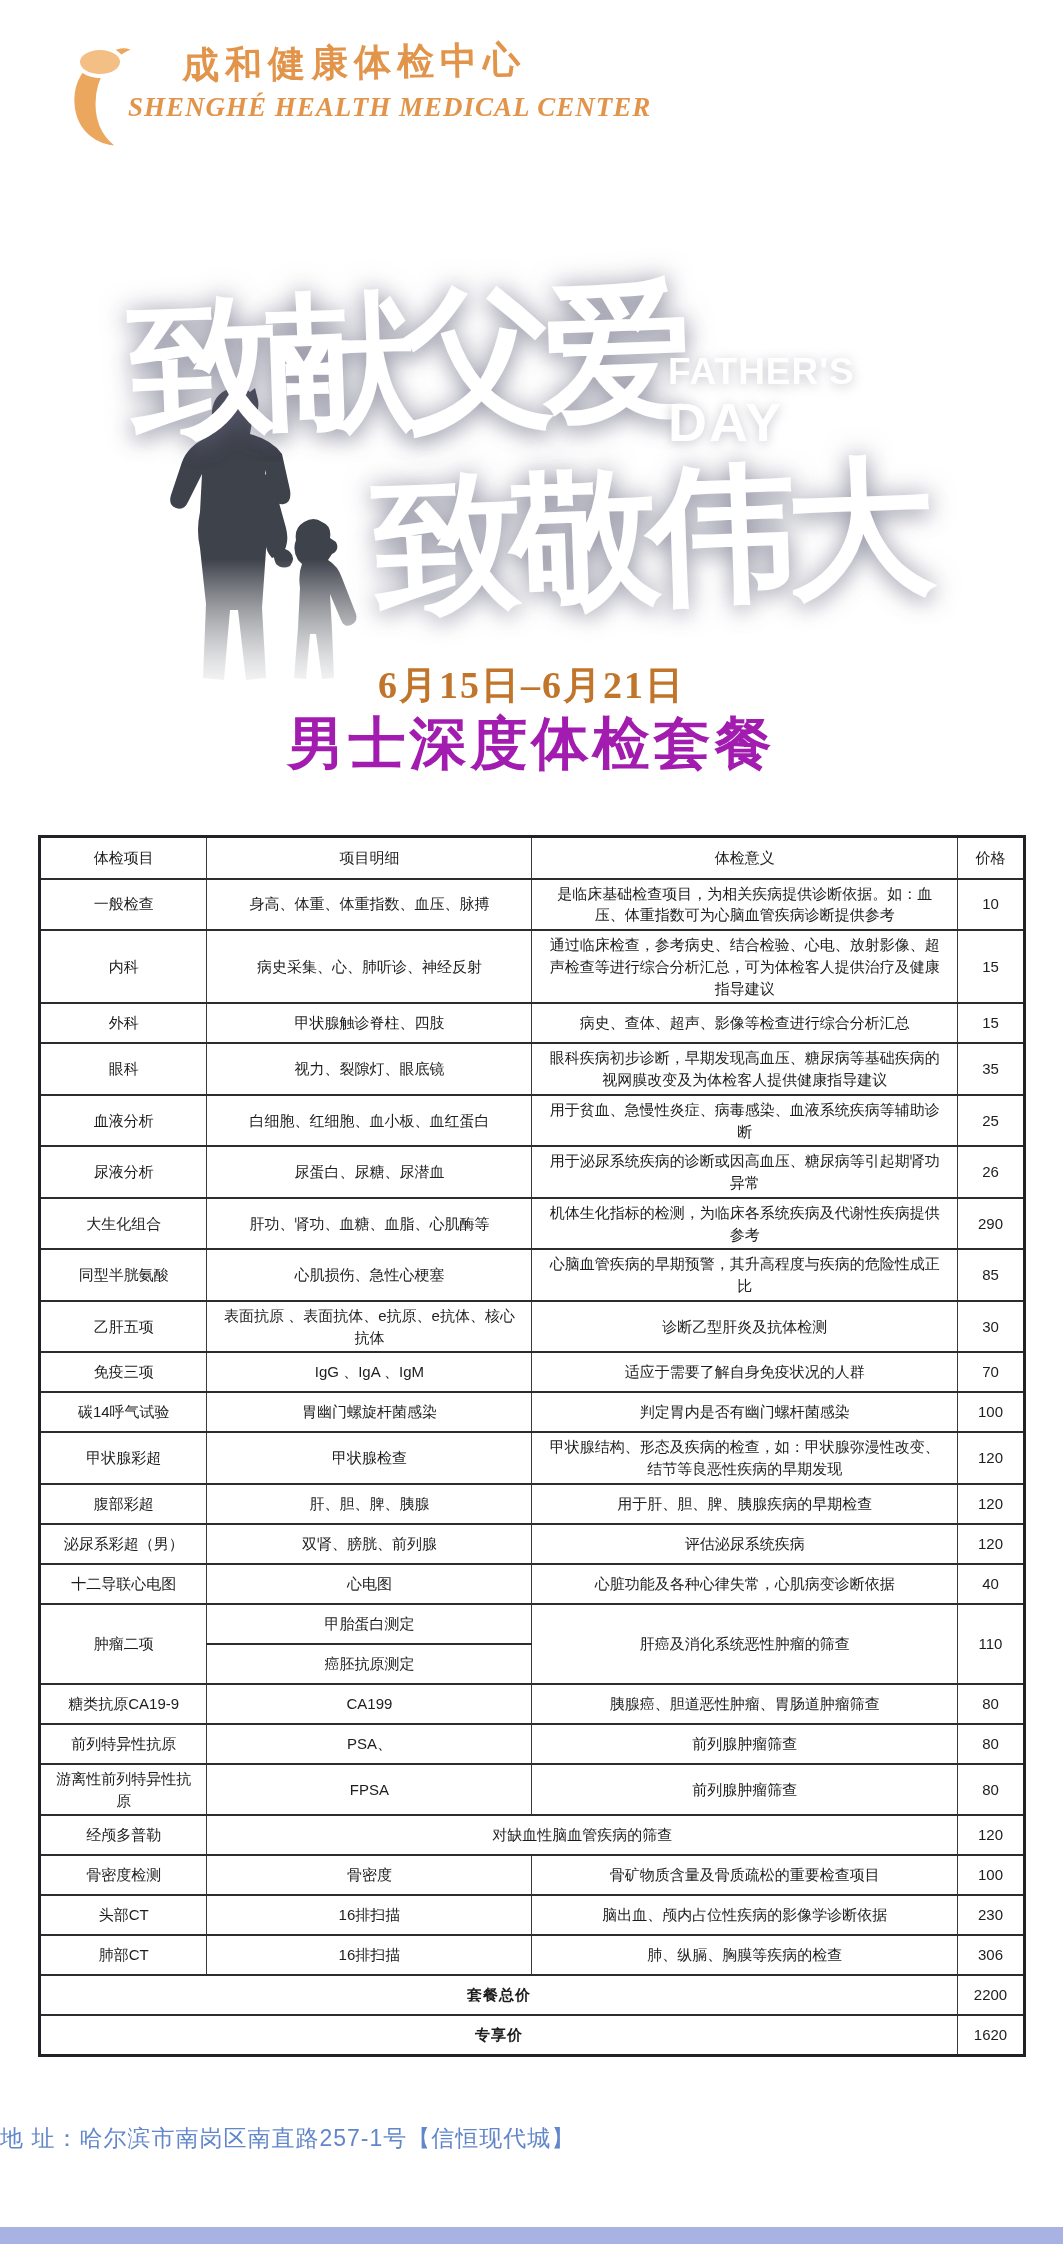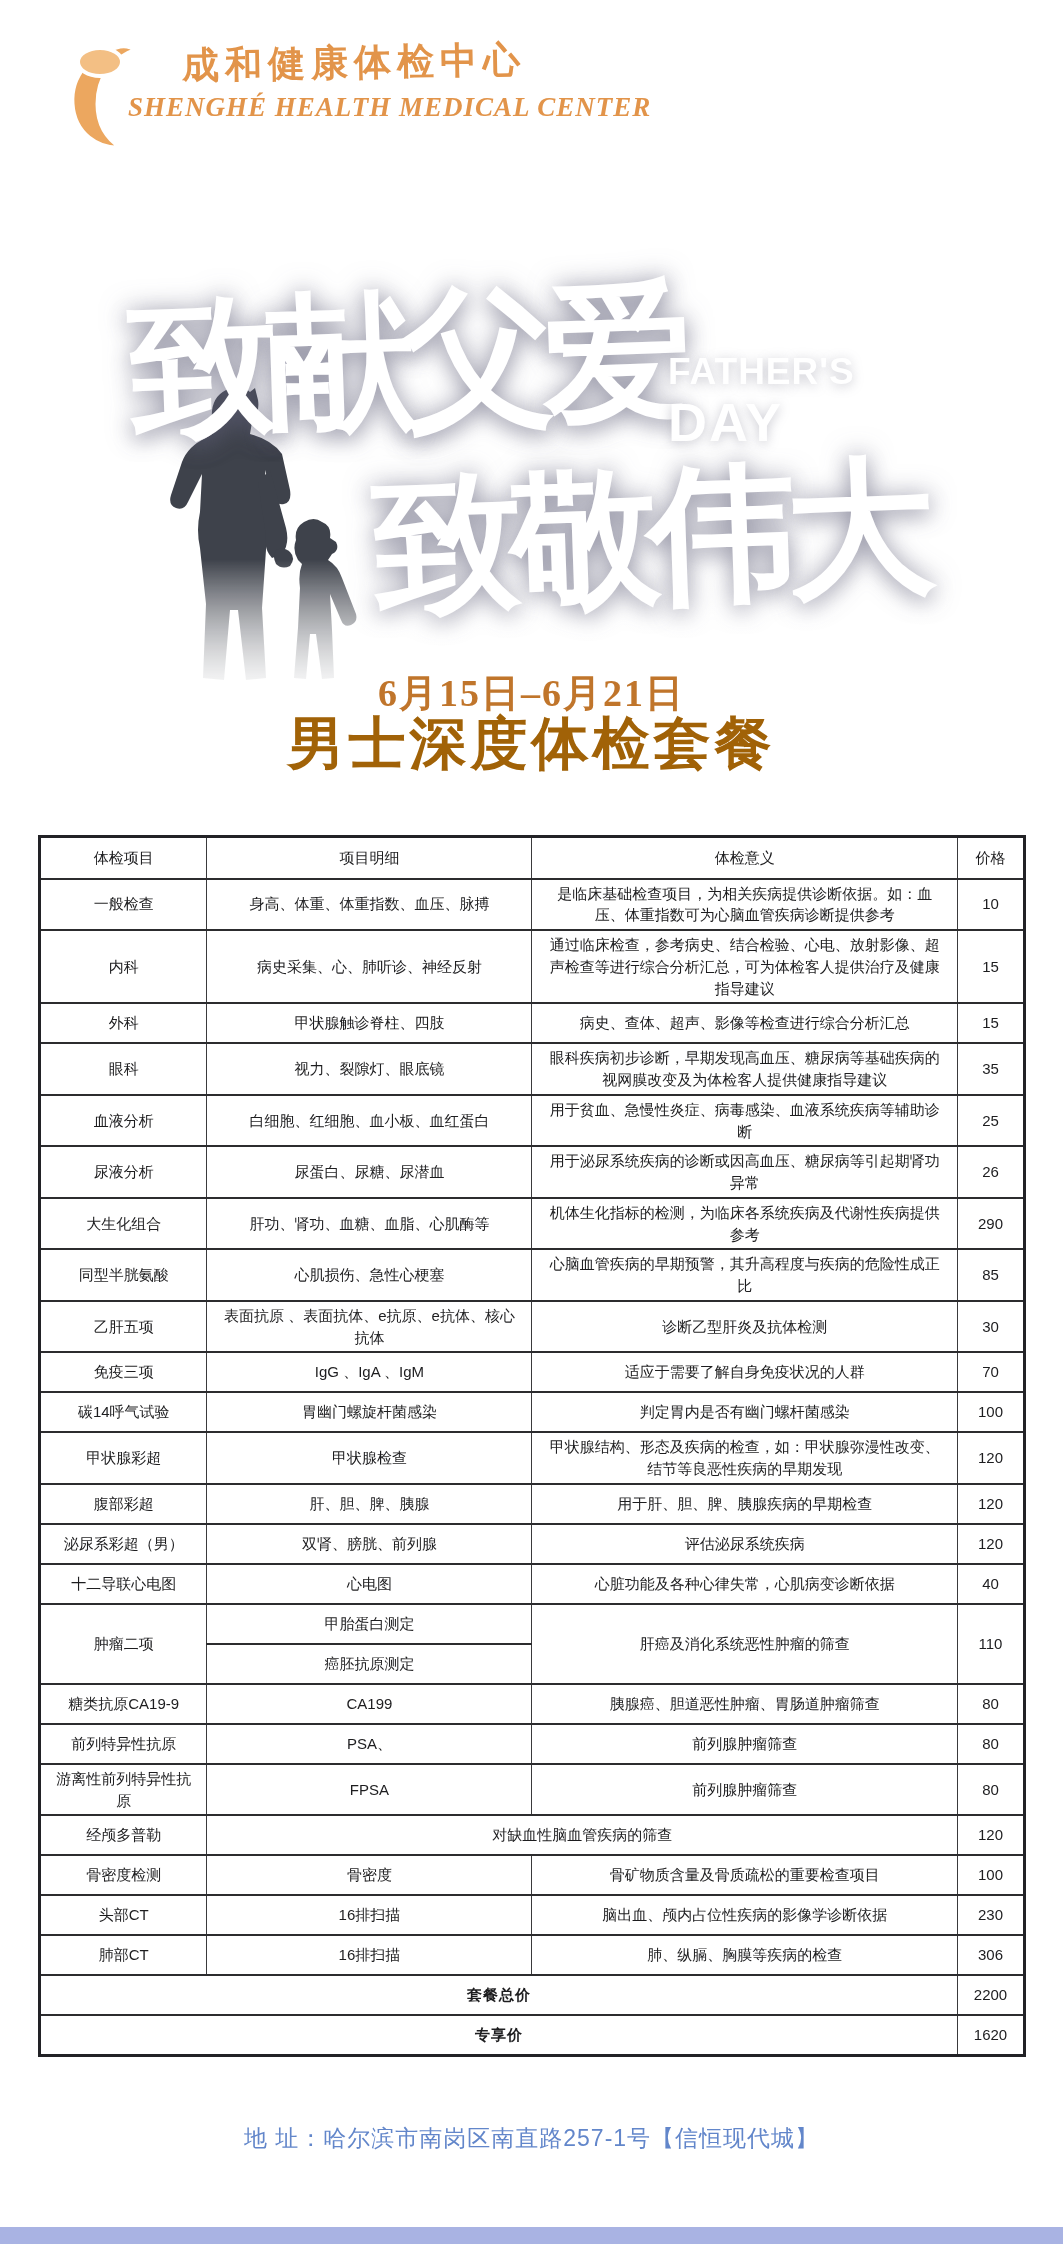--- a/index.html
+++ b/index.html
@@ -51,40 +51,40 @@
     text-shadow:0 0 26px rgba(98,98,122,.55), 0 8px 20px rgba(98,98,122,.35); }
   .hero-line1{ left:128px; top:262px; font-size:150px; letter-spacing:-12px; transform:rotate(-2deg); }
   .hero-line2{ left:372px; top:438px; font-size:150px; letter-spacing:-12px; transform:rotate(-2deg); }
   .fathers-day{ position:absolute; left:668px; top:352px; color:#ffffff; font-weight:700;
     text-shadow:0 2px 12px rgba(110,110,130,.4); line-height:1.1; }
   .fathers-day .fd1{ font-size:37px; letter-spacing:1px; }
   .fathers-day .fd2{ font-size:54px; letter-spacing:2px; }
 
   
   .date-range{ position:absolute; left:0; top:660px; width:1063px; text-align:center;
-    font-family:"Liberation Serif", serif; font-weight:700; font-size:38px; color:#c0752b; letter-spacing:2px;margin-top:8px; }
+    font-family:"Liberation Serif", serif; font-weight:700; font-size:38px; color:#c0752b; letter-spacing:2px; }
   .package-title{ position:absolute; left:0; top:706px; width:1063px; text-align:center;
-    font-family:"Liberation Serif", serif; font-weight:600; font-size:57px; color:#a16207; letter-spacing:4px; }
+    font-family:"Liberation Serif", serif; font-weight:600; font-size:57px; color:#a21caf; letter-spacing:4px; }
 
   
   .pricing-table{ position:absolute; left:38px; top:835px; width:988px; height:940px;
     border-collapse:collapse; background:#ffffff; table-layout:fixed;
     font-size:15px; color:#1d1d1f; }
   .pricing-table col.c1{ width:17%; } .pricing-table col.c2{ width:33%; }
   .pricing-table col.c3{ width:43.2%; } .pricing-table col.c4{ width:6.8%; }
   .pricing-table th, .pricing-table td{
     border:1px solid #3a3a3c; border-top:2px solid #2c2c2e; border-bottom:2px solid #2c2c2e;
     text-align:center; vertical-align:middle; padding:3px 10px; line-height:1.45; }
   .pricing-table{ border:3px solid #222226; }
   .pricing-table th{ font-weight:500; height:42px; }
   .pricing-table td{ height:40px; }
   .pricing-table .sum-label{ font-weight:700; letter-spacing:1px; }
 
   
-  .footer{ position:absolute; left:0; top:2118px; width:1063px; text-align:center;
+  .footer{ position:absolute; left:0; top:2118px; width:1063px; 
     color:#6286ca; font-size:23px; letter-spacing:1px; line-height:41px; }
   .footer .gap{ margin-left:26px; }
   .bottom-band{ position:absolute; left:0; bottom:0; width:1063px; height:17px; background:#a9b3e3; }
 </style>
 </head>
 <body>
 
 <div class="poster">
 
   <div class="sky"></div>

